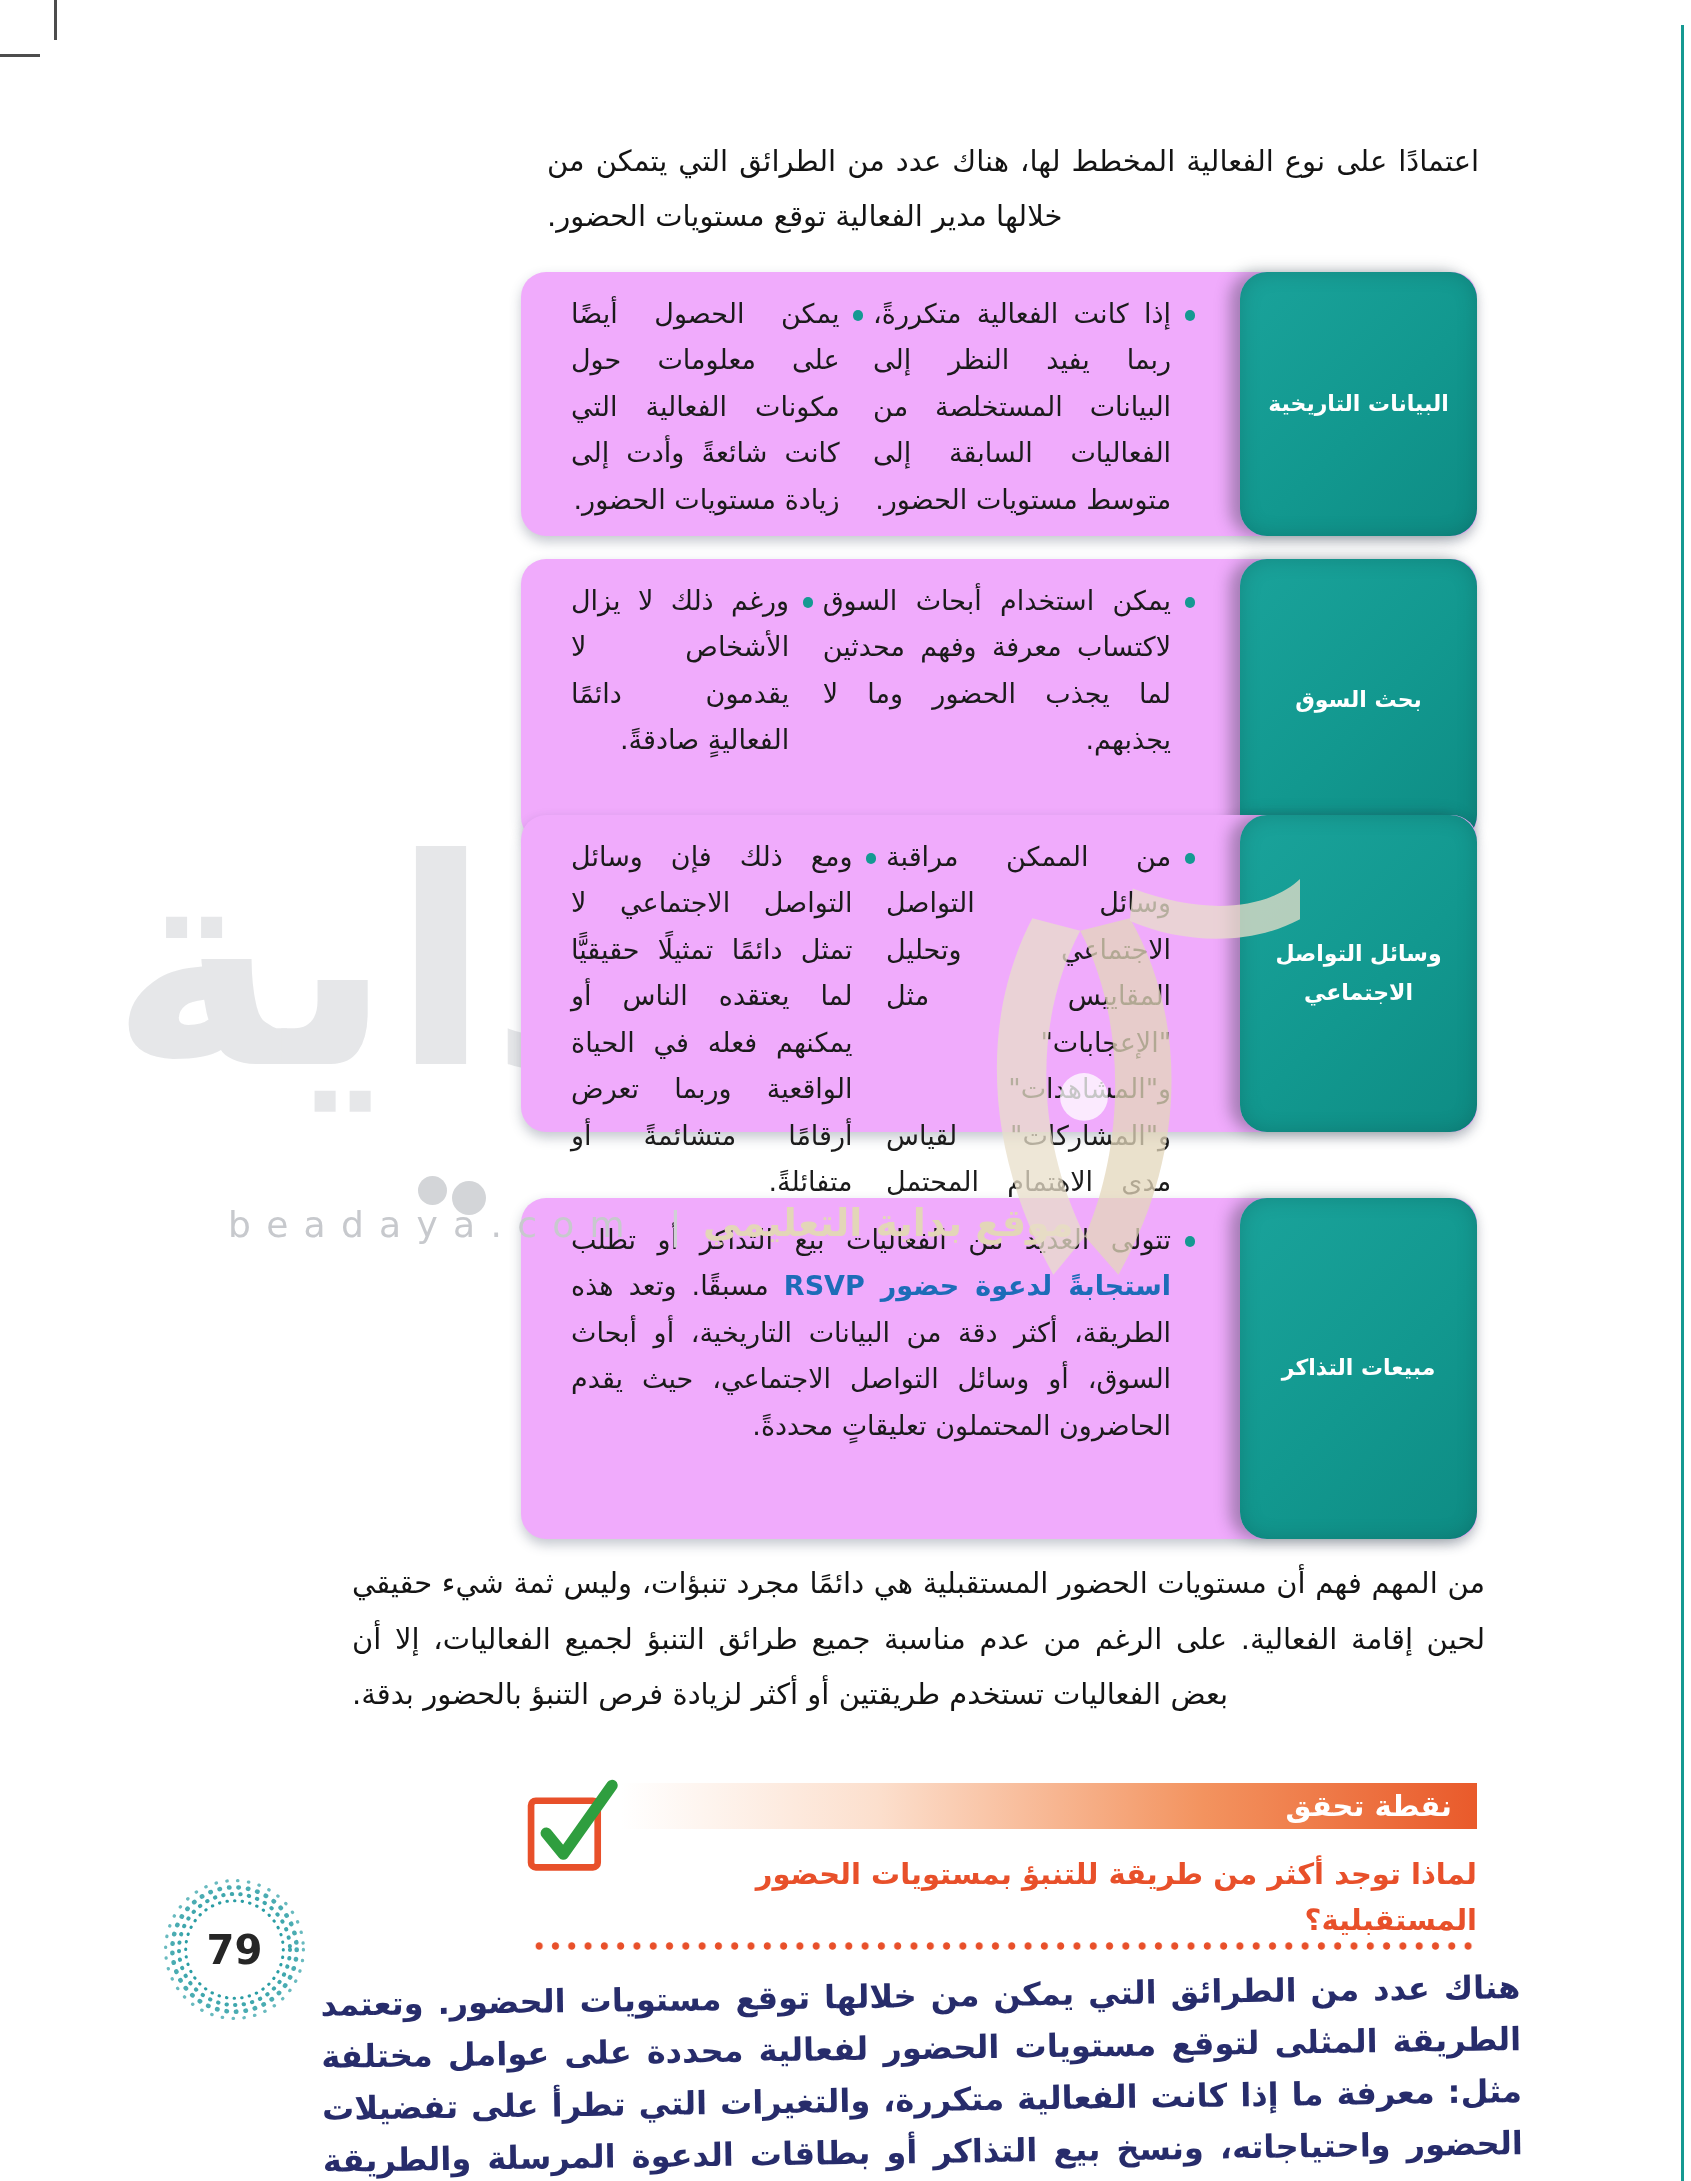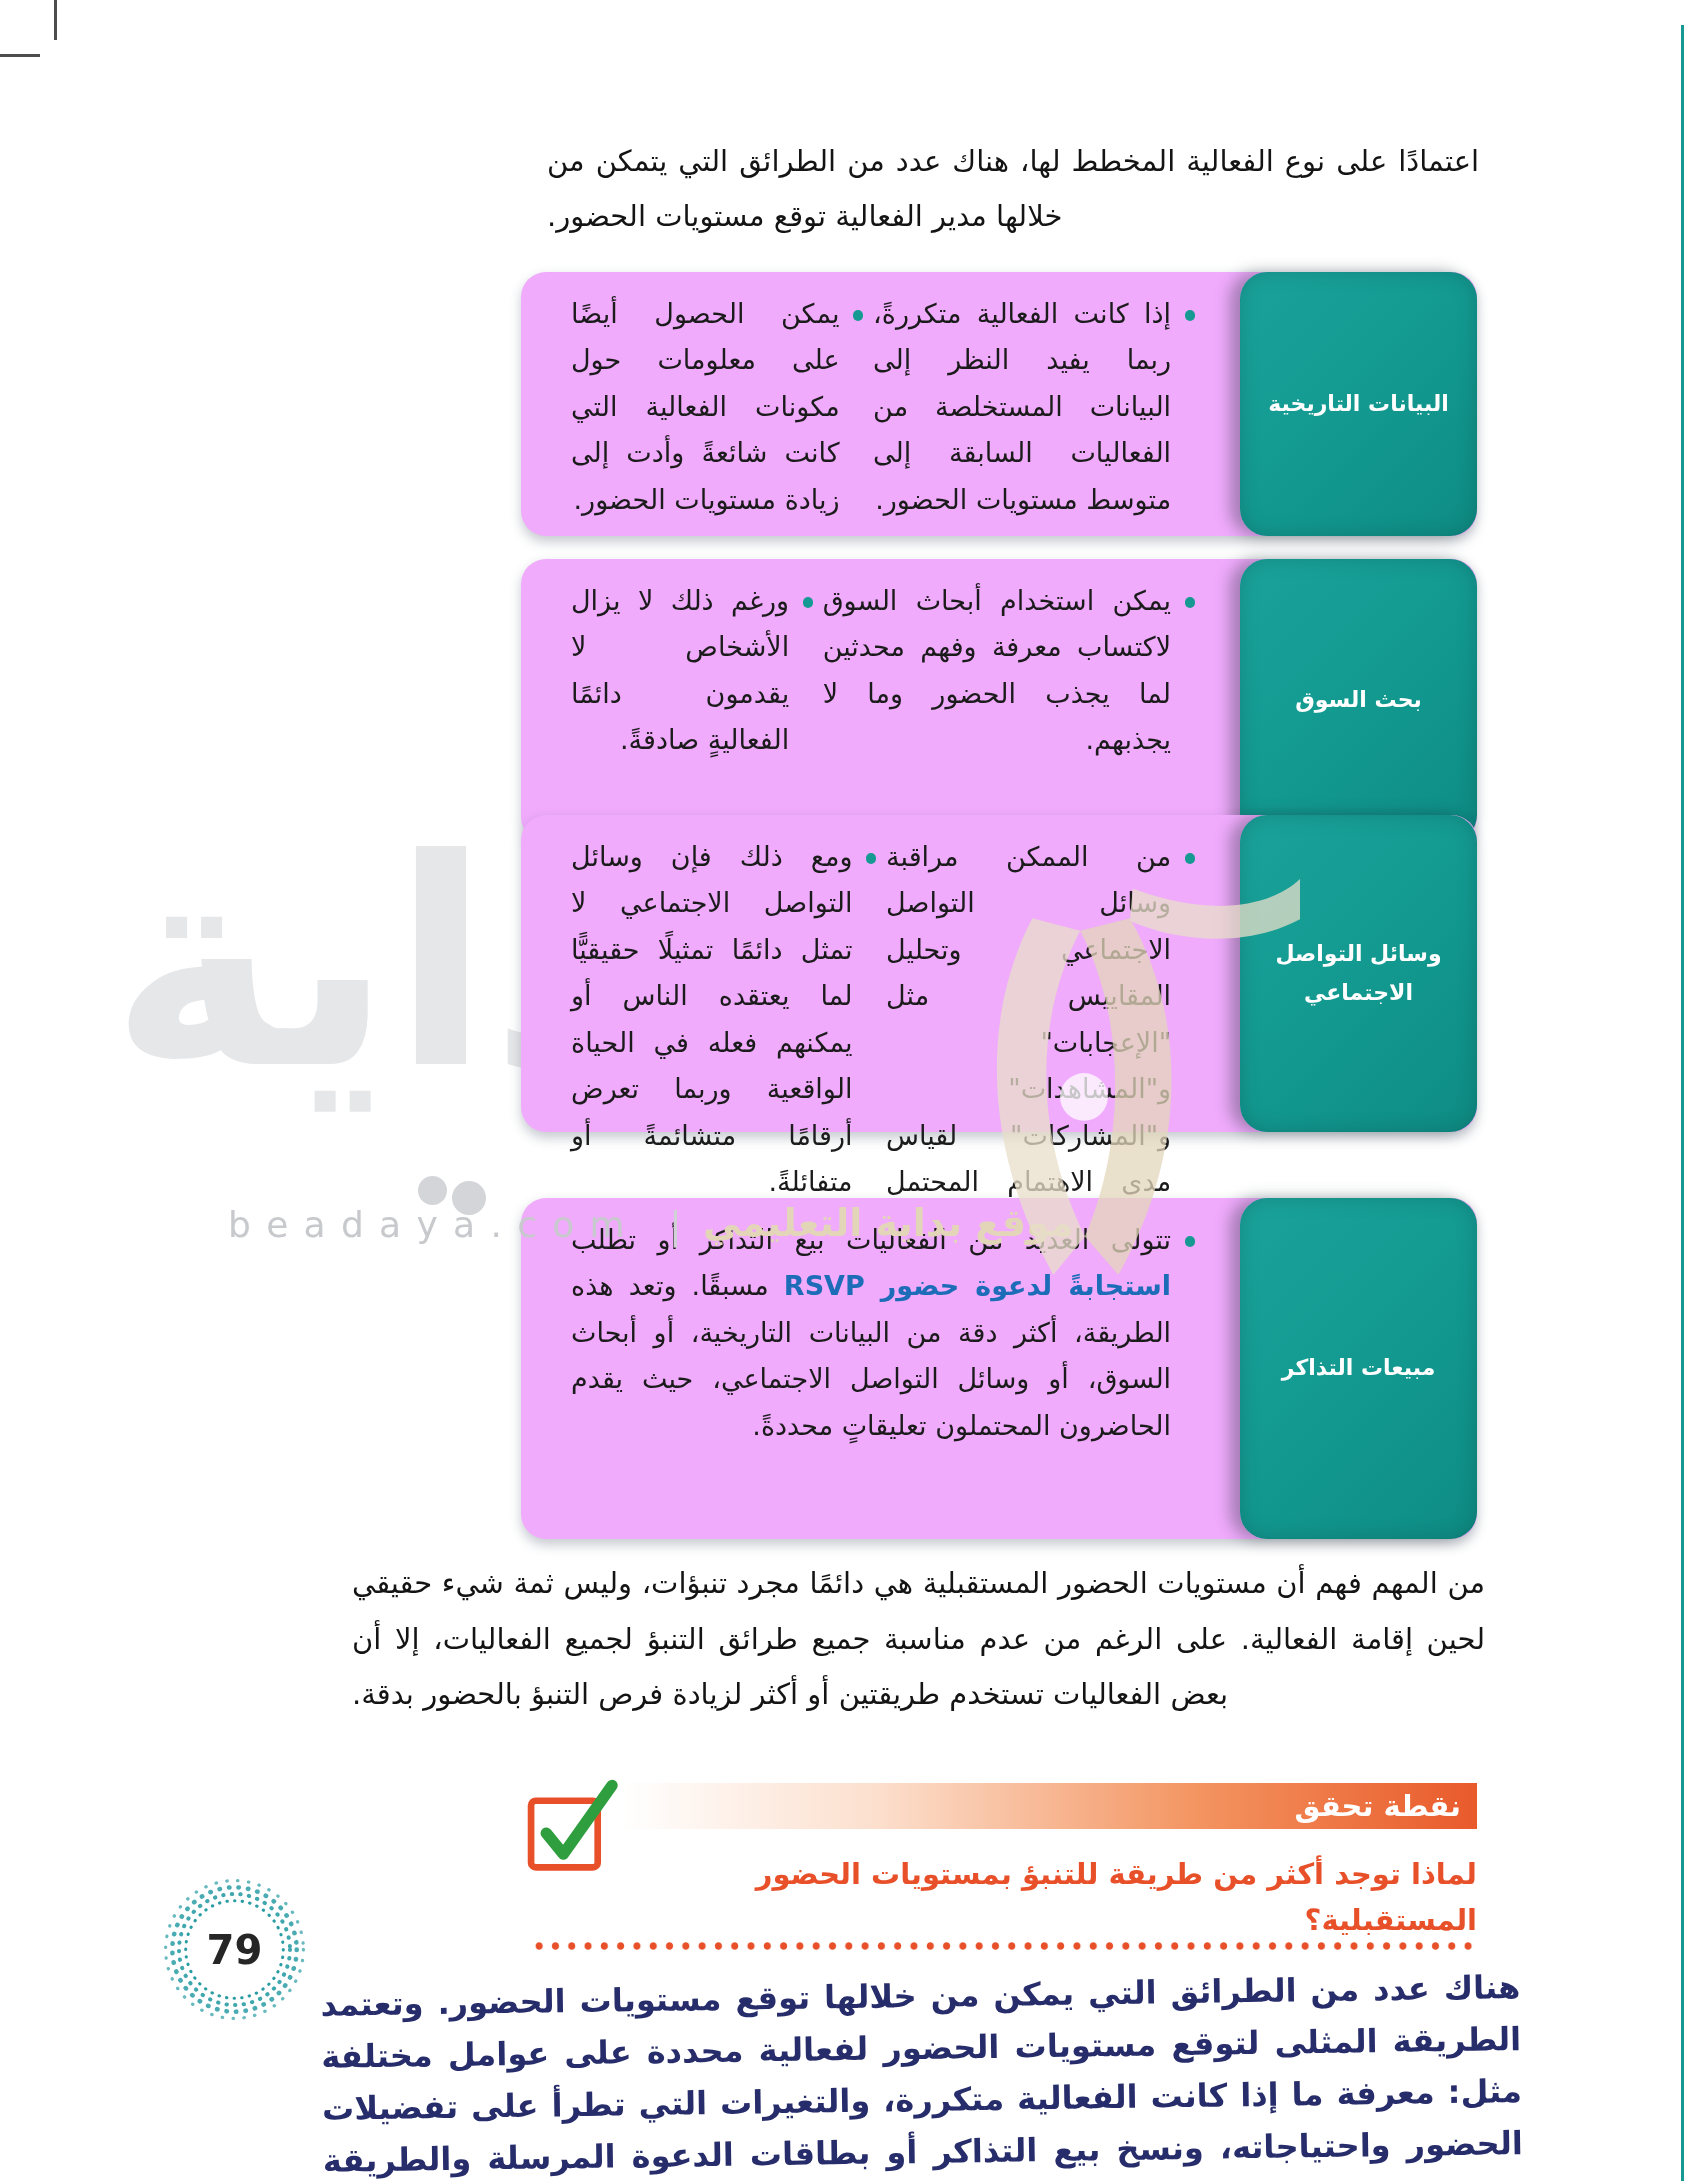--- a/index.html
+++ b/index.html
@@ -55,21 +55,21 @@
   
   .closing { position:absolute; right:207px; top:1556px; width:1133px; font-size:29px;
              line-height:1.92; color:#141414; direction:rtl; text-align:justify;
              text-align-last:left; z-index:4; }
 
   
   .cp-icon { position:absolute; left:524px; top:1776px; z-index:5; }
   .cp-banner { position:absolute; left:621px; top:1783px; width:856px; height:46px;
                background:linear-gradient(to right,#ffffff 0%,#fcdfcd 30%,#f3935f 68%,#e95a2b 100%);
                display:flex; align-items:center; justify-content:flex-start;
-               direction:rtl; padding-right:16px; z-index:4; }
+               direction:rtl; padding-right:25px; z-index:4; }
   .cp-title { color:#ffffff; font-weight:bold; font-size:29px; }
   .cp-question { position:absolute; right:215px; top:1851px; width:889px; direction:rtl;
                  text-align:right; color:#e8502a; font-weight:bold; font-size:29px;
                  line-height:1.6; z-index:4; }
   .dotted-line { position:absolute; left:531px; top:1940px; width:946px; height:11.5px;
                  background-image:radial-gradient(circle,#e8502a 3.1px,transparent 4px);
                  background-size:16.3px 11.5px; background-repeat:repeat-x;
                  background-position:left center; z-index:4; }
 
   

